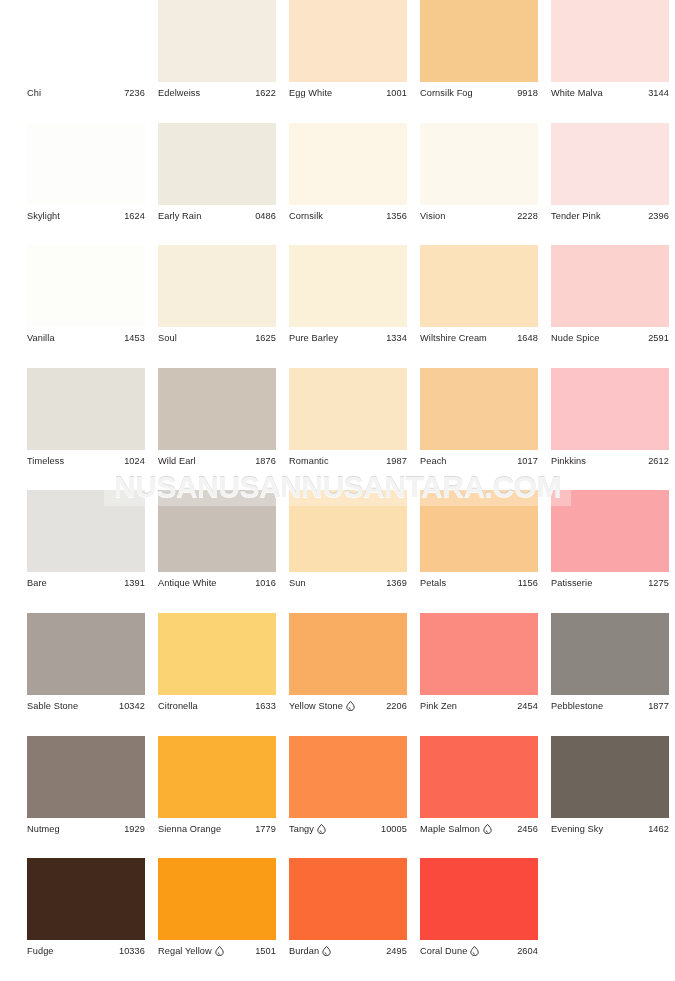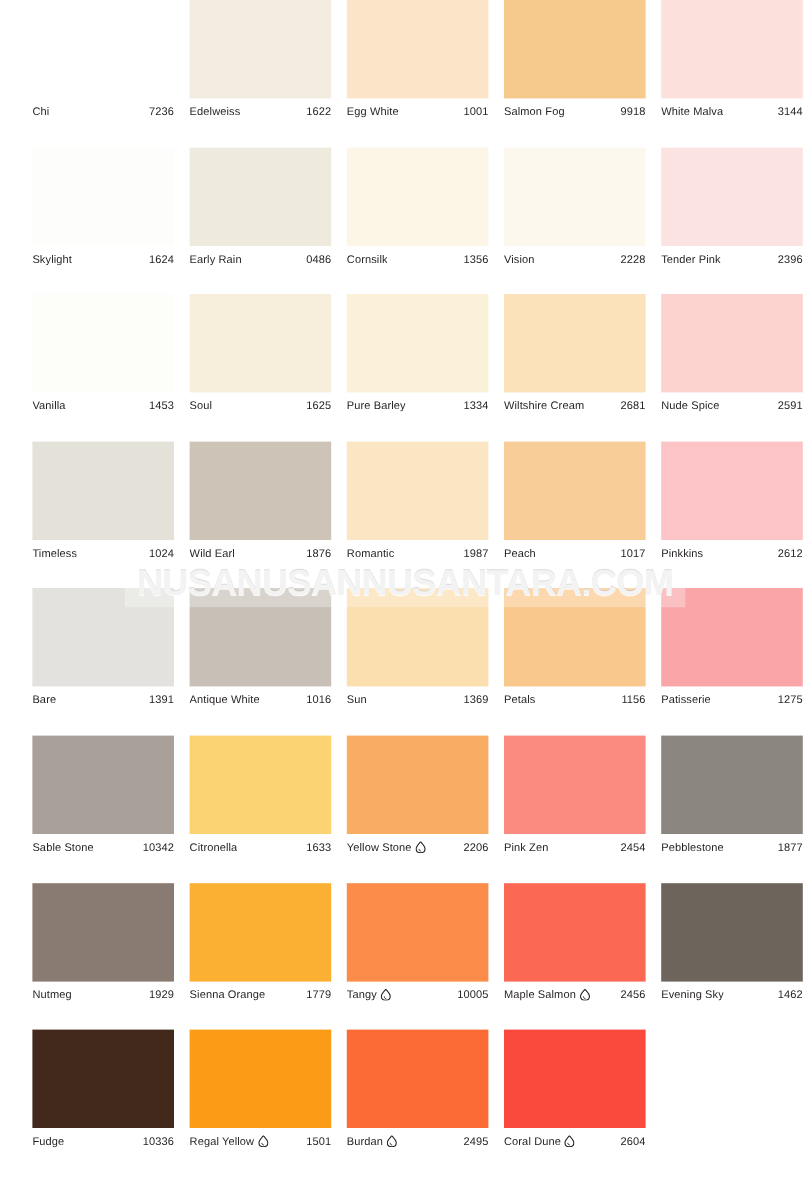--- a/index.html
+++ b/index.html
@@ -123,21 +123,21 @@
           <div class="nm">
             <span>Egg White</span>
           </div>
           <span class="code">1001</span>
         </div>
       </div>
       <div class="cell">
         <div class="swatch" style="background: rgb(246, 201, 140);"></div>
         <div class="meta">
           <div class="nm">
-            <span>Salmon Fog</span>
+            <span>Cornsilk Fog</span>
           </div>
           <span class="code">9918</span>
         </div>
       </div>
       <div class="cell">
         <div class="swatch" style="background: rgb(251, 224, 219);"></div>
         <div class="meta">
           <div class="nm">
             <span>White Malva</span>
           </div>
@@ -215,21 +215,21 @@
           </div>
           <span class="code">1334</span>
         </div>
       </div>
       <div class="cell">
         <div class="swatch" style="background: rgb(252, 226, 186);"></div>
         <div class="meta">
           <div class="nm">
             <span>Wiltshire Cream</span>
           </div>
-          <span class="code">2681</span>
+          <span class="code">1648</span>
         </div>
       </div>
       <div class="cell">
         <div class="swatch" style="background: rgb(252, 210, 207);"></div>
         <div class="meta">
           <div class="nm">
             <span>Nude Spice</span>
           </div>
           <span class="code">2591</span>
         </div>

